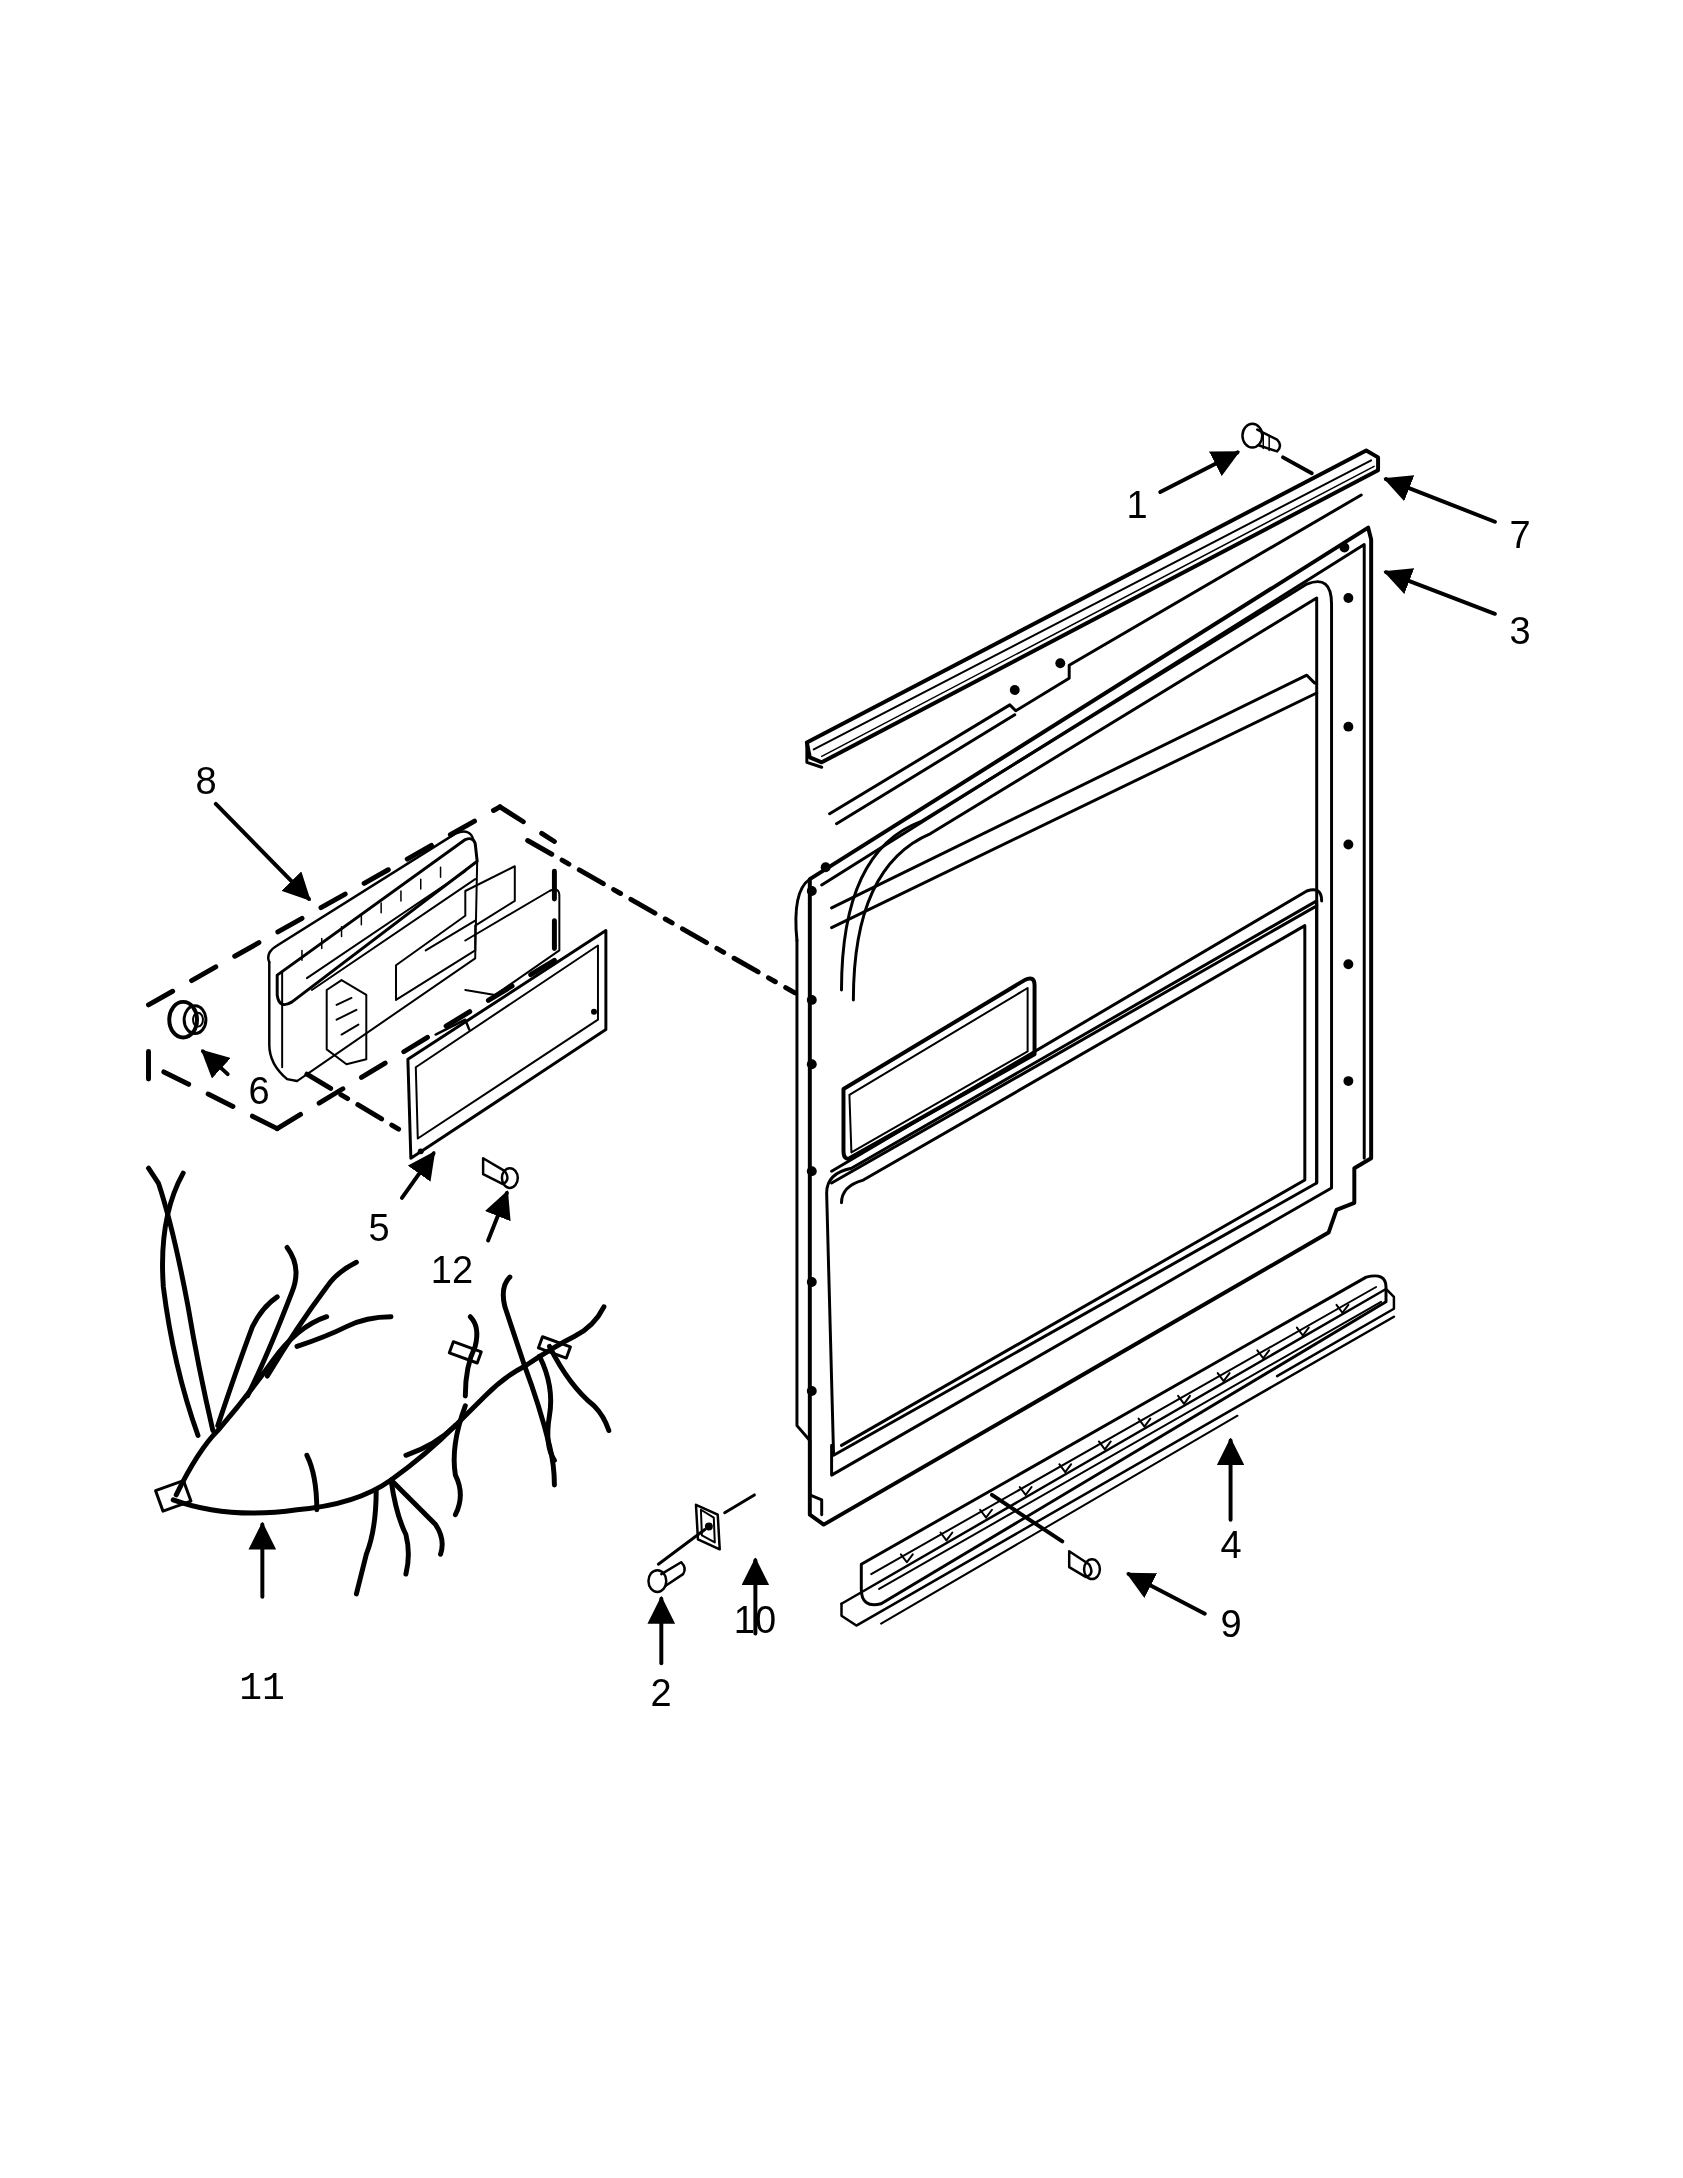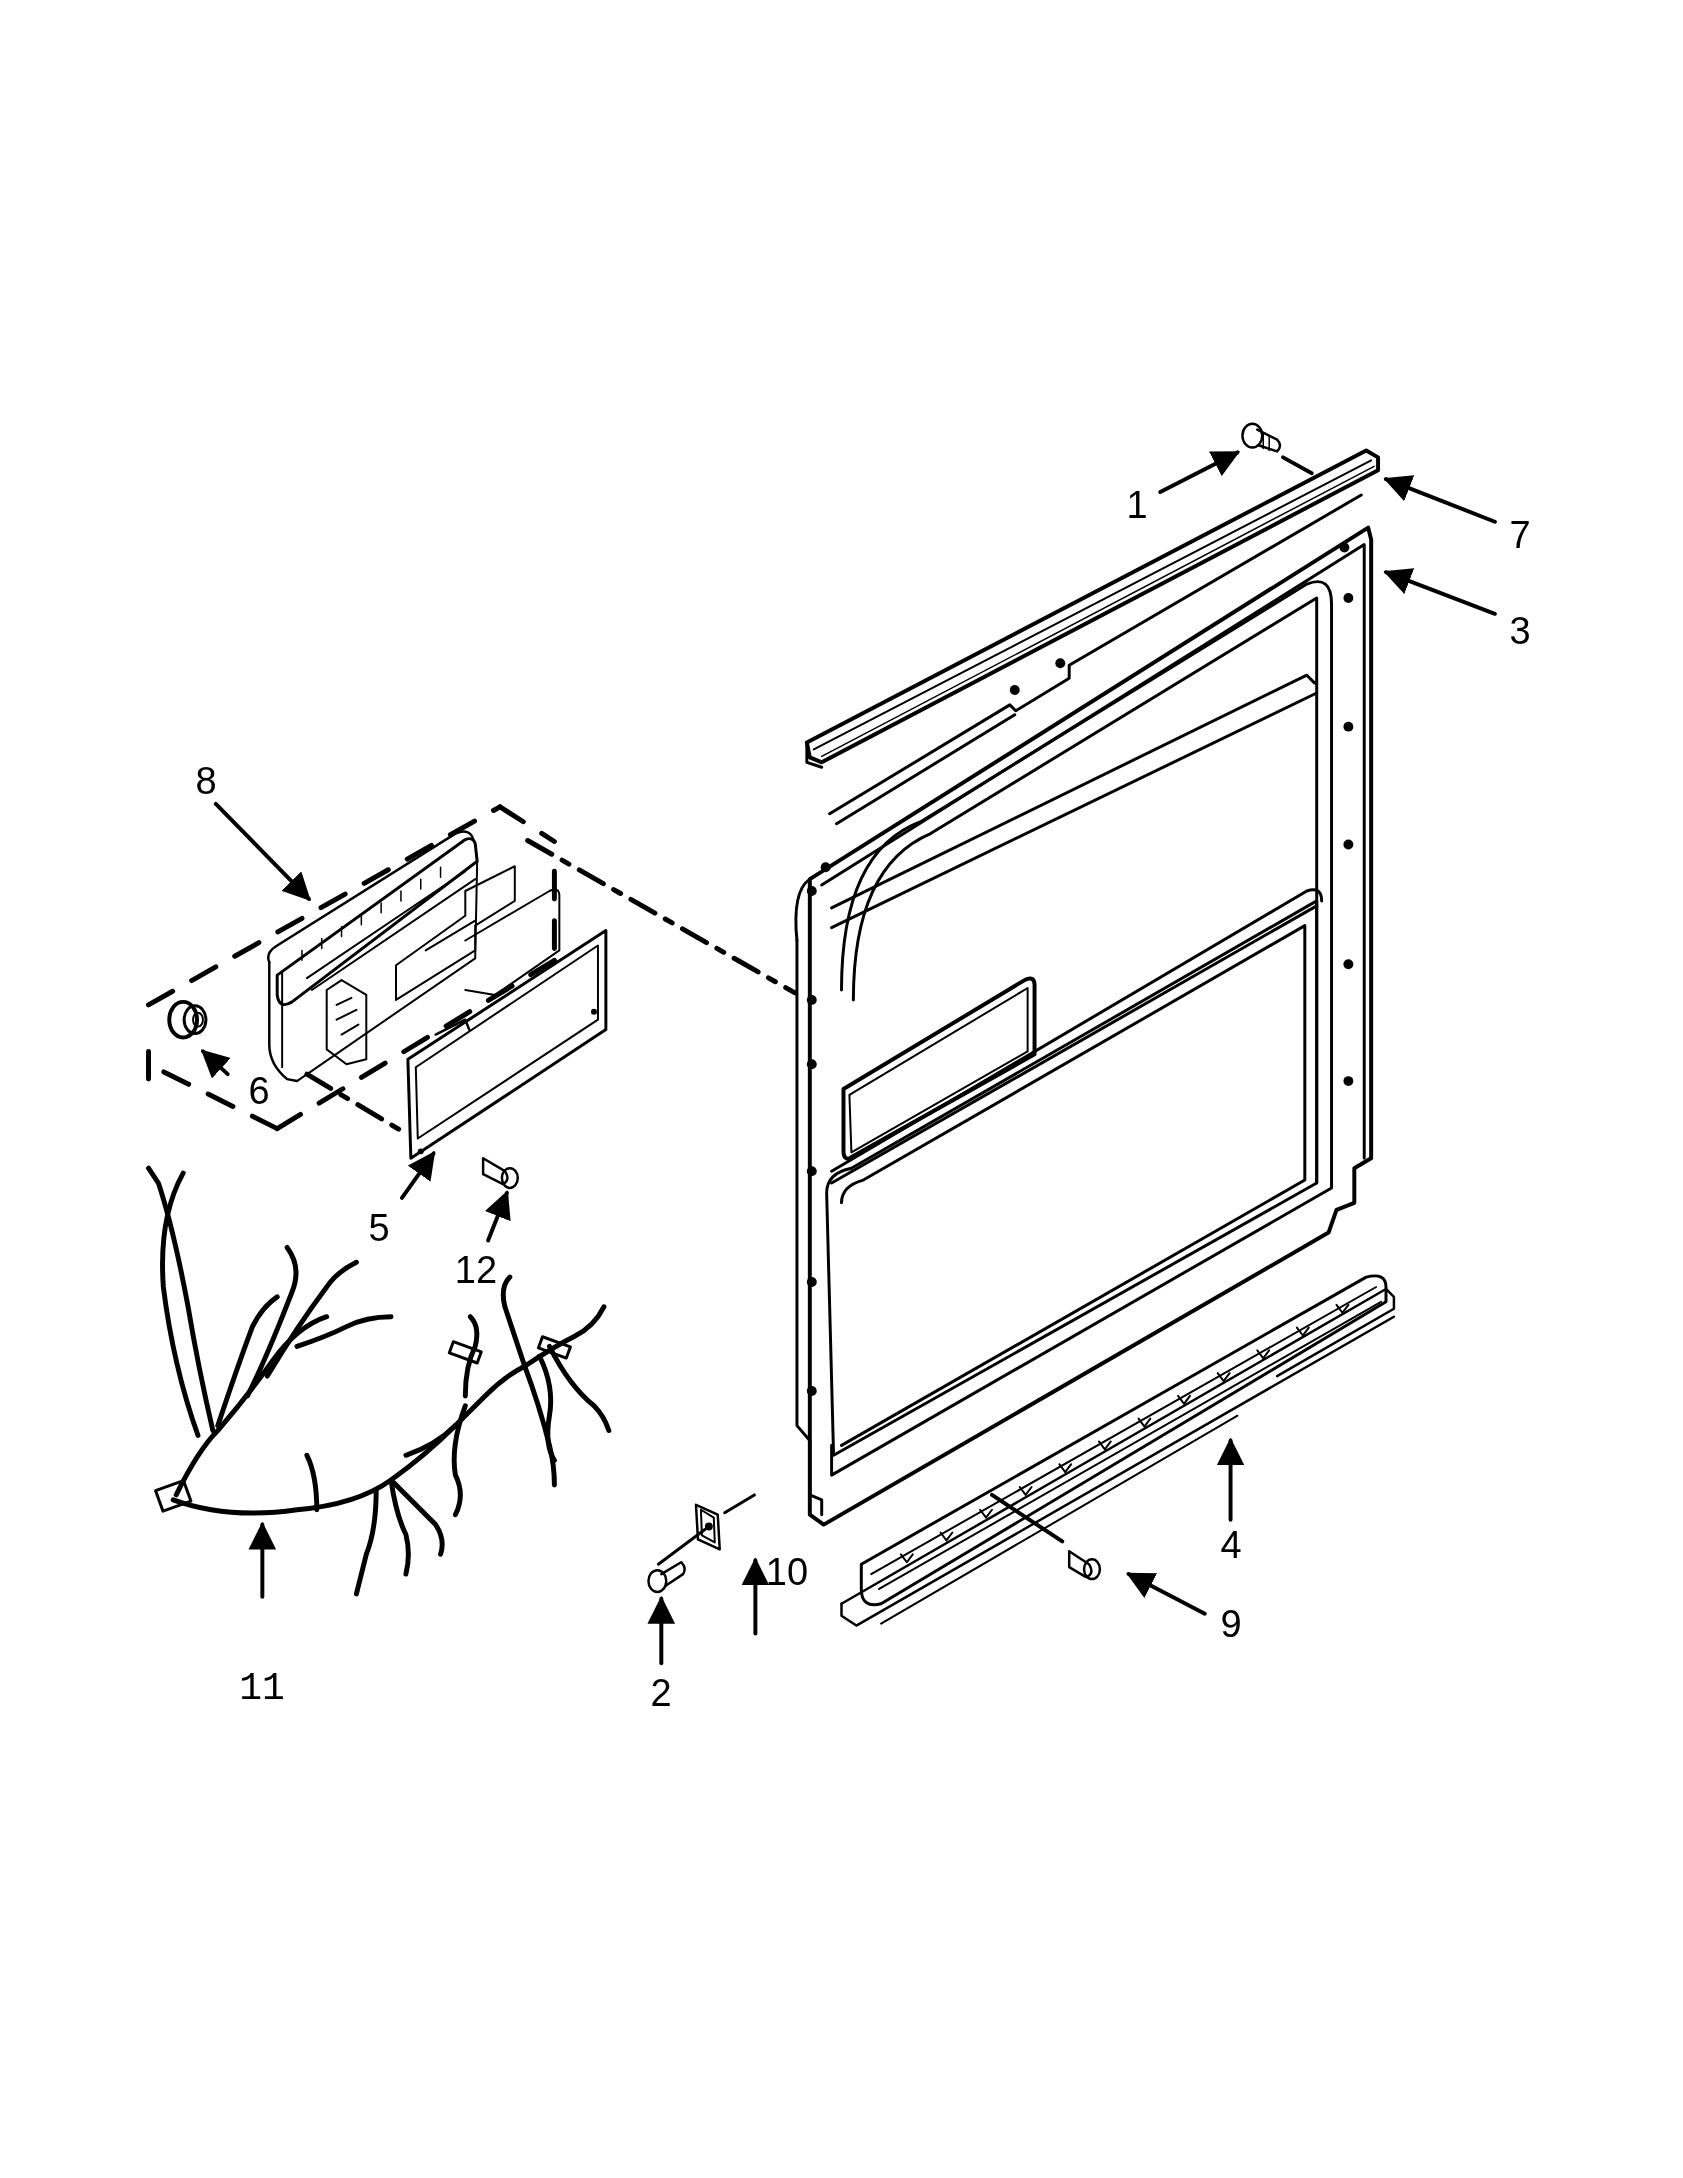--- a/index.html
+++ b/index.html
@@ -221,16 +221,16 @@
 
 <div class="callout" style="left:1137px;top:505px;">1</div>
 <div class="callout" style="left:661px;top:1693px;">2</div>
 <div class="callout" style="left:1520px;top:631px;">3</div>
 <div class="callout" style="left:1231px;top:1545px;">4</div>
 <div class="callout" style="left:379px;top:1228px;">5</div>
 <div class="callout" style="left:259px;top:1091px;">6</div>
 <div class="callout" style="left:1520px;top:535px;">7</div>
 <div class="callout" style="left:206px;top:781px;">8</div>
 <div class="callout" style="left:1231px;top:1624px;">9</div>
-<div class="callout" style="left:755px;top:1572px;margin-left:32px;">10</div>
+<div class="callout" style="left:755px;top:1620px;">10</div>
 <div class="callout" style="left:262px;top:1689px;font-family:Liberation Mono, monospace;">11</div>
-<div class="callout" style="left:476px;top:1270px;">12</div>
+<div class="callout" style="left:452px;top:1270px;">12</div>
 
 
 </body></html>

